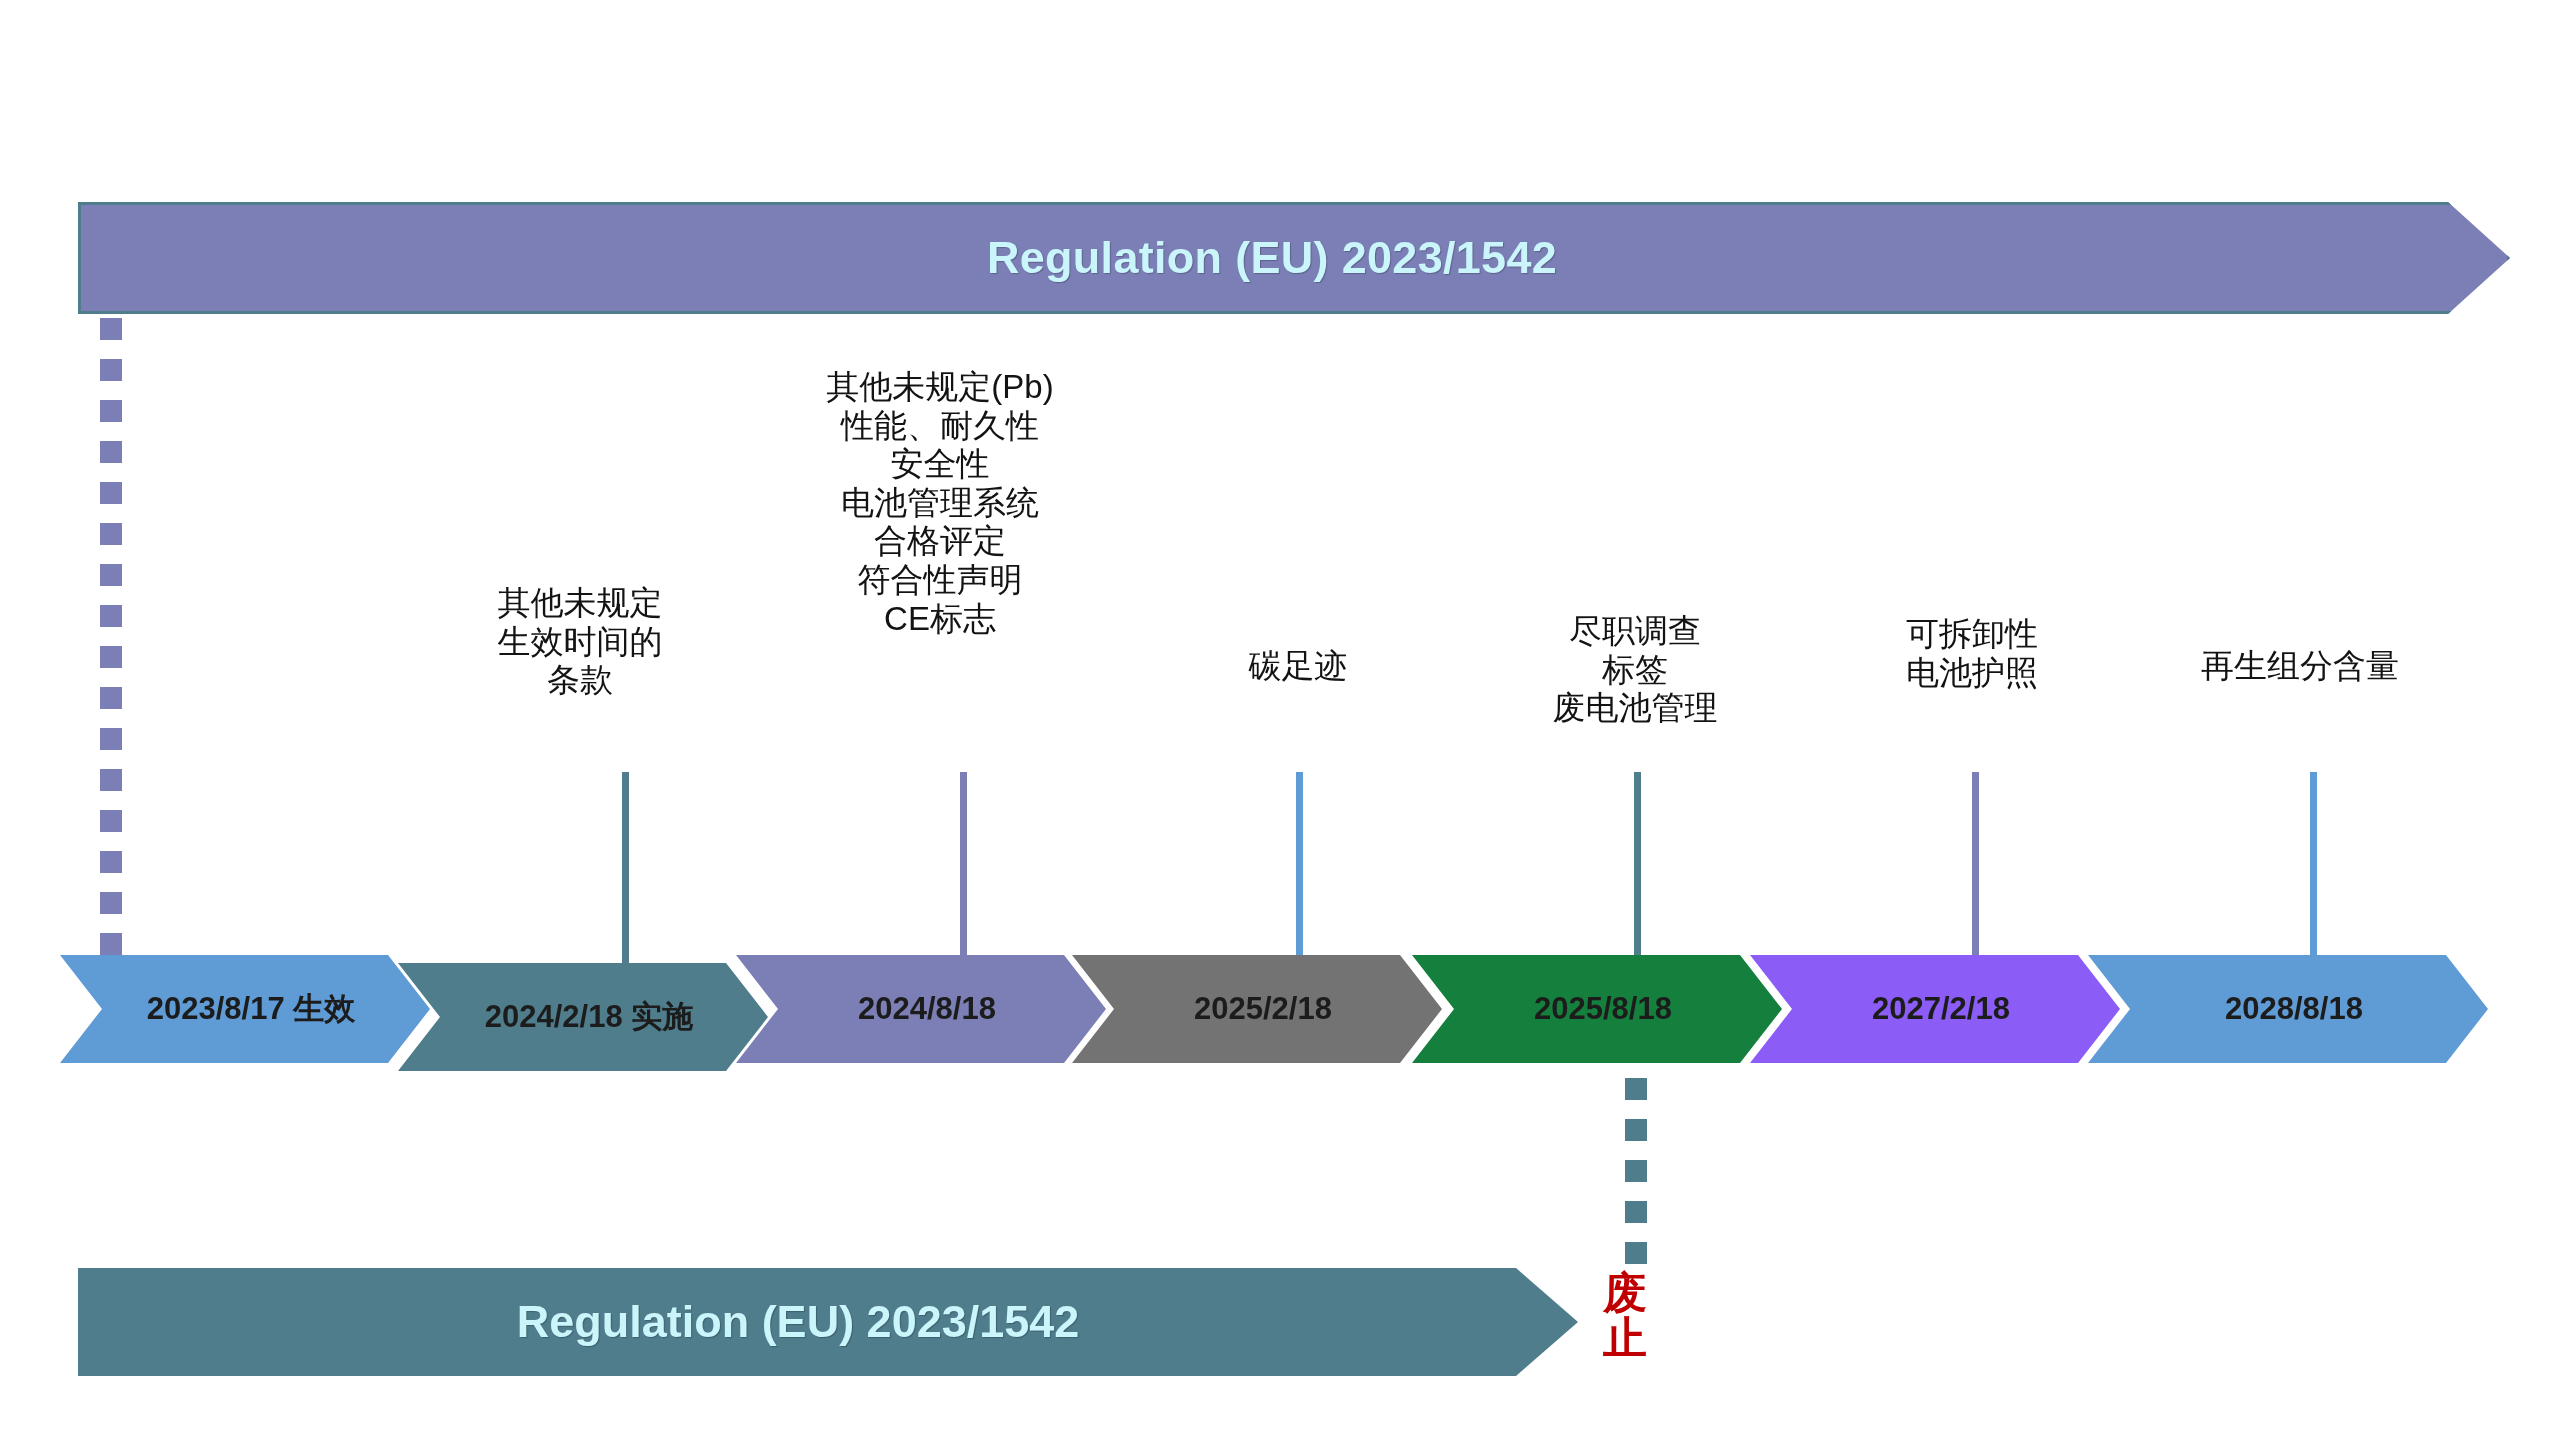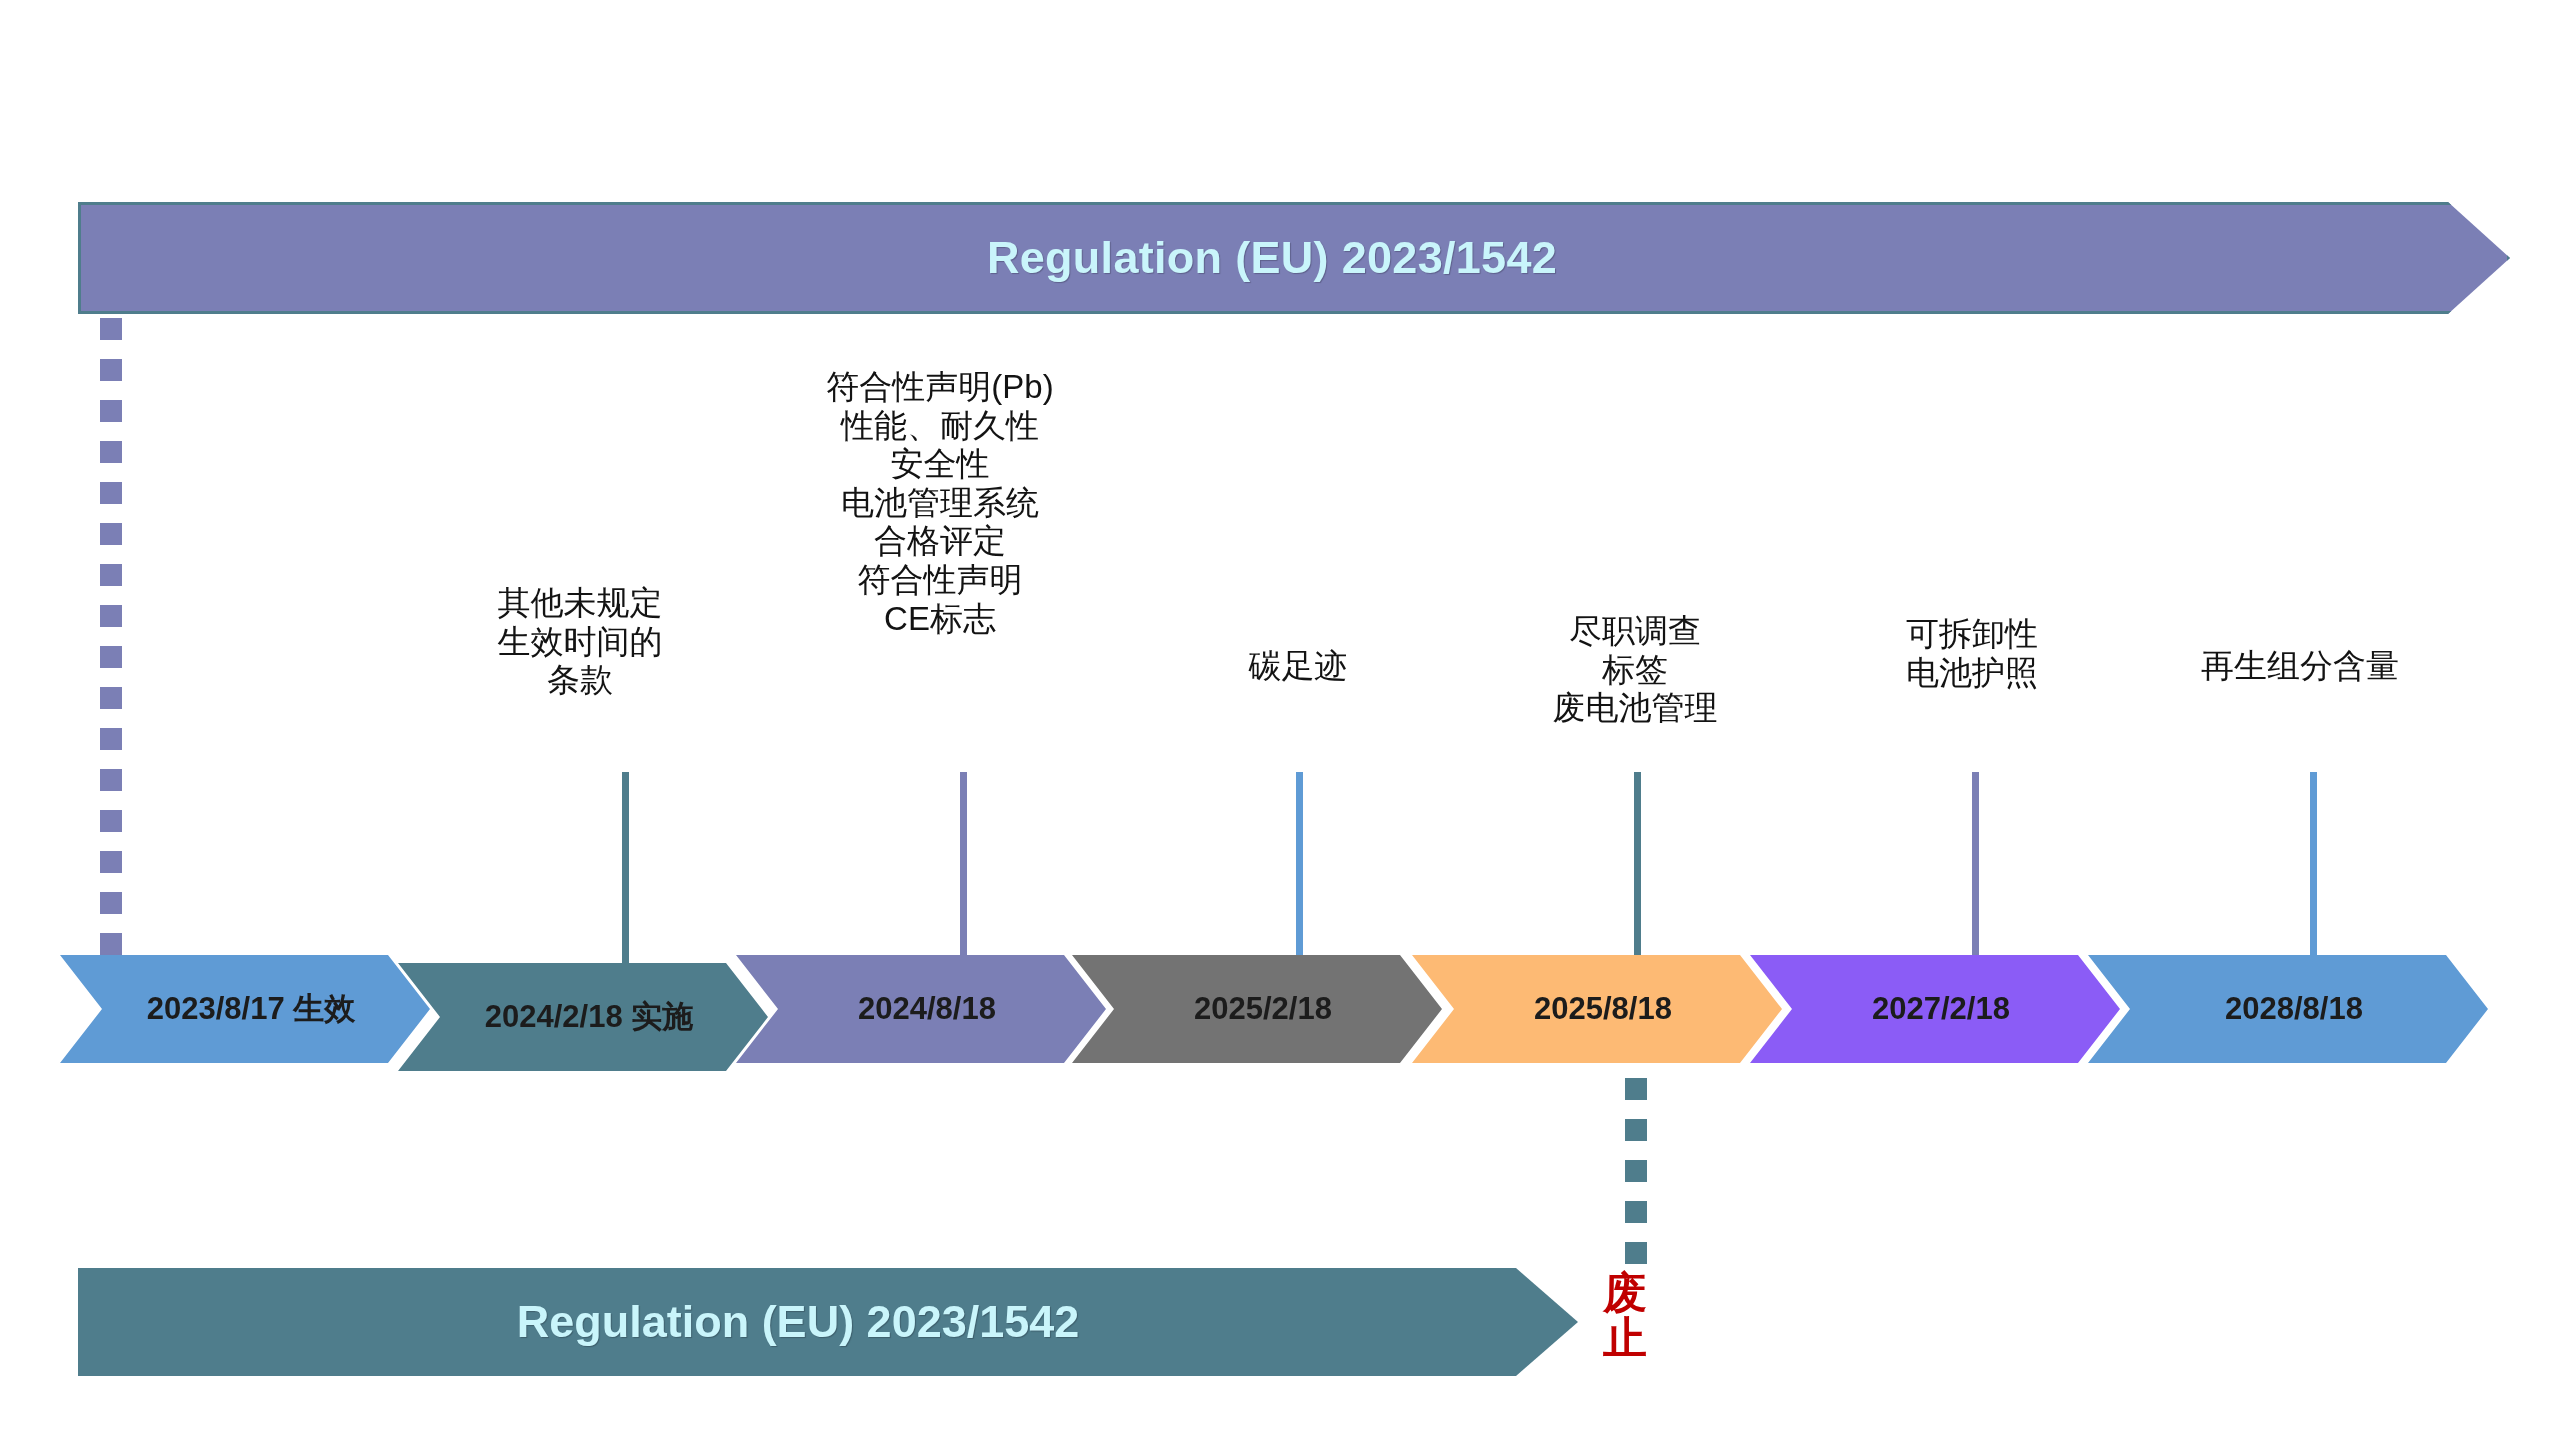--- a/index.html
+++ b/index.html
@@ -164,21 +164,21 @@
       <i></i>
     </div>
 
   <div id="labels-layer">
       <div class="milestone-label" style="left: 400px; top: 584px; width: 360px;">
         <div>其他未规定</div>
         <div>生效时间的</div>
         <div>条款</div>
       </div>
       <div class="milestone-label" style="left: 760px; top: 368px; width: 360px;">
-        <div>符合性声明(Pb)</div>
+        <div>其他未规定(Pb)</div>
         <div>性能、耐久性</div>
         <div>安全性</div>
         <div>电池管理系统</div>
         <div>合格评定</div>
         <div>符合性声明</div>
         <div>CE标志</div>
       </div>
       <div class="milestone-label" style="left: 1118px; top: 647px; width: 360px;">
         <div>碳足迹</div>
       </div>
@@ -211,21 +211,21 @@
       </div>
       <div class="chevron" style="left: 338px; width: 370px; background: rgb(79, 125, 140); margin-top: 8px;">
         <span class="chev-label">2024/2/18 实施</span>
       </div>
       <div class="chevron" style="left: 676px; width: 370px; background: rgb(123, 127, 181);">
         <span class="chev-label">2024/8/18</span>
       </div>
       <div class="chevron" style="left: 1012px; width: 370px; background: #737373;">
         <span class="chev-label">2025/2/18</span>
       </div>
-      <div class="chevron" style="left: 1352px; width: 370px; background: #fdba74;">
+      <div class="chevron" style="left: 1352px; width: 370px; background: #15803d;">
         <span class="chev-label">2025/8/18</span>
       </div>
       <div class="chevron" style="left: 1690px; width: 370px; background: #8b5cf6;">
         <span class="chev-label">2027/2/18</span>
       </div>
       <div class="chevron" style="left: 2028px; width: 400px; background: rgb(95, 155, 213);">
         <span class="chev-label">2028/8/18</span>
       </div>
     </div>
 

